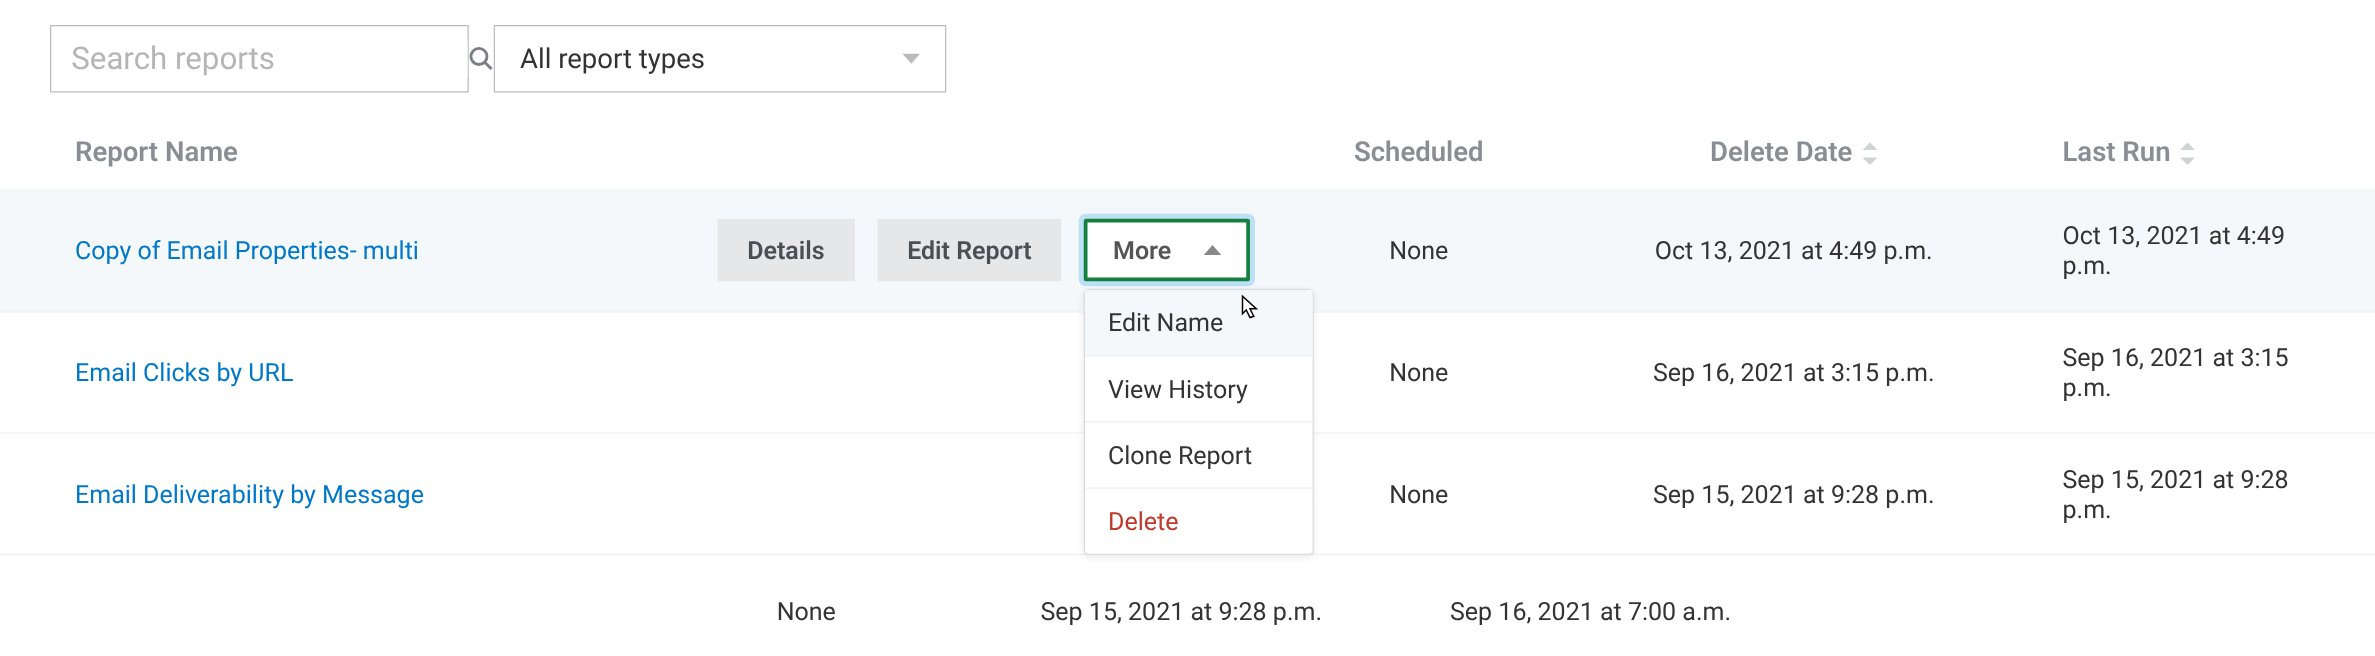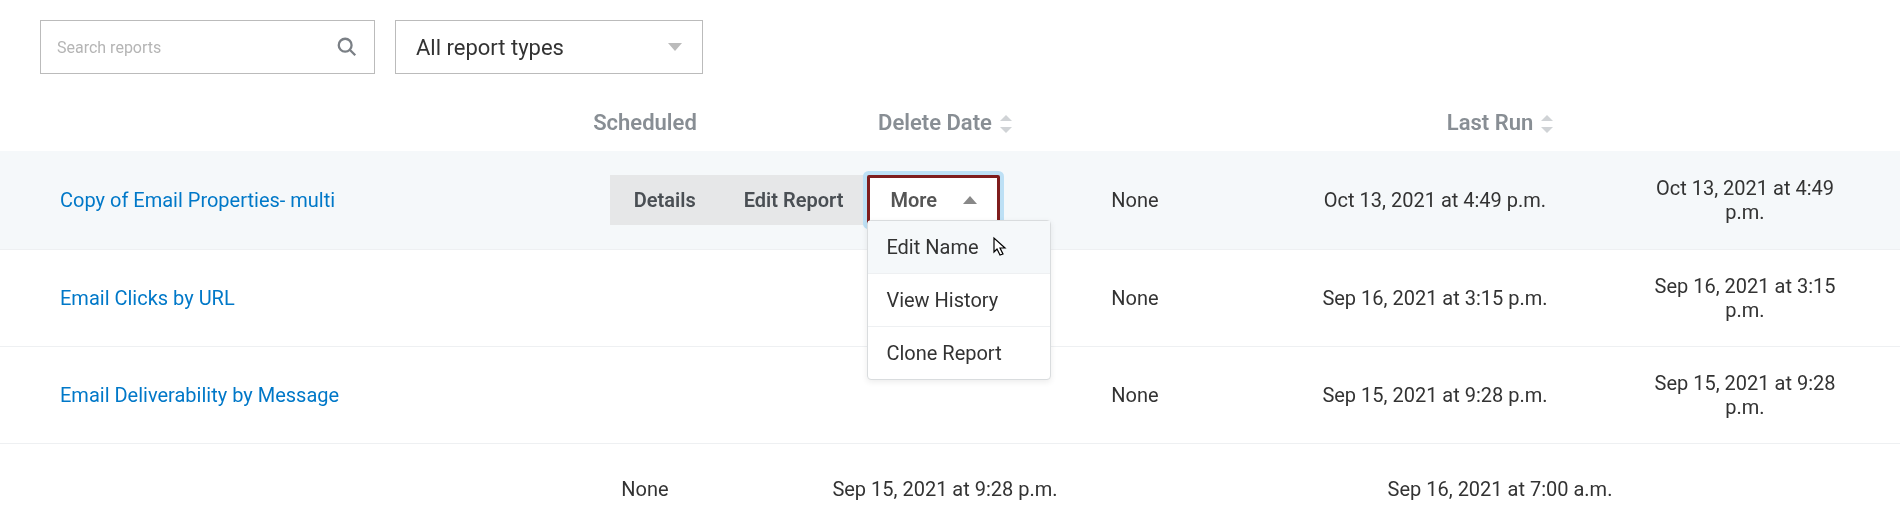--- a/index.html
+++ b/index.html
@@ -20,29 +20,29 @@
   width: 335px;
   height: 54px;
   border: 1px solid #bbb;
   display: flex;
   align-items: center;
   padding: 0 16px;
 }
 .search-box input {
   border: none;
   outline: none;
-  font-size: 16px;
+  font-size: 25px;
   color: #555;
   flex: 1;
   font-family: inherit;
 }
 .search-box input::placeholder { color: #b5b5b5; }
 .search-box svg { flex-shrink: 0; }
 .filter-select {
-  width: 308px;
+  width: 362px;
   height: 54px;
   border: 1px solid #bbb;
   display: flex;
   align-items: center;
   justify-content: space-between;
   padding: 0 20px;
   font-size: 22px;
   color: #333;
   cursor: pointer;
 }
@@ -58,42 +58,42 @@
   display: flex;
   align-items: center;
   padding: 24px 60px;
   border-bottom: 1px solid #eef0f2;
   min-height: 90px;
 }
 .tbody .row.active {
   background: #f5f8fa;
 }
 .col-name { flex: 0 0 490px; }
-.col-actions { flex: 0 0 500px; display: flex; justify-content: flex-end; padding-right: 50px; }
+.col-actions { flex: 0 0 500px; display: flex; gap: 18px; justify-content: flex-end; padding-right: 50px; }
 .col-scheduled { flex: 0 0 170px; text-align: center; }
 .col-created { flex: 0 0 430px; text-align: center; }
-.col-lastrun { flex: 1; text-align: center; }
+.col-lastrun { flex: 1; text-align: left; }
 .thead .col-actions { }
 .link {
   color: #0078c8;
   cursor: pointer;
 }
 .btn {
   background: #e6e7e8;
   border: none;
   color: #4a4f54;
   font-size: 20px;
   font-weight: 600;
   padding: 12px 24px;
   cursor: pointer;
   font-family: inherit;
 }
 .btn-more {
   background: #ffffff;
-  border: 3px solid #7f1d1d;
+  border: 3px solid #15803d;
   border-radius: 2px;
   box-shadow: 0 0 0 4px #bde0f5;
   display: flex;
   align-items: center;
   gap: 26px;
   padding: 10px 20px;
   color: #555;
 }
 .btn-more .caret-up {
   width: 0; height: 0;
@@ -163,20 +163,21 @@
       </svg>
   </div>
   <div class="filter-select">
     <span>All report types</span>
     <span class="caret-down"></span>
   </div>
 </div>
 
 <div class="table">
   <div class="thead">
+    <div class="col-name">Report Name</div>
     <div class="col-actions"></div>
     <div class="col-scheduled">Scheduled</div>
     <div class="col-created">
       <span>Delete Date</span><span class="sort-diamond"></span>
     </div>
     <div class="col-lastrun">
       <span>Last Run</span><span class="sort-diamond"></span>
     </div>
   </div>
 
@@ -184,24 +185,25 @@
     <div class="row active">
       <div class="col-name link">Copy of Email Properties- multi</div>
       <div class="col-actions">
         <button class="btn">Details</button>
         <button class="btn">Edit Report</button>
         <div class="more-wrap">
           <button class="btn btn-more">
             <span>More</span>
             <span class="caret-up"></span>
           </button>
-          <div class="dropdown" style="top:45px; left:0;">
+          <div class="dropdown" style="top:56px; left:0;">
             <div class="dropdown-item hover">Edit Name</div>
             <div class="dropdown-item">View History</div>
             <div class="dropdown-item">Clone Report</div>
+            <div class="dropdown-item danger">Delete</div>
           </div>
           <span class="cursor-icon">
             <svg width="22" height="26" viewBox="0 0 22 26">
                 <path d="M8 2 v14 l3-3 l3 6 l3-1 l-3-6 h5 z" fill="#fff" stroke="#000" stroke-width="1.2"></path>
               </svg>
           </span>
         </div>
       </div>
       <div class="col-scheduled">None</div>
       <div class="col-created">Oct 13, 2021 at 4:49 p.m.</div>

